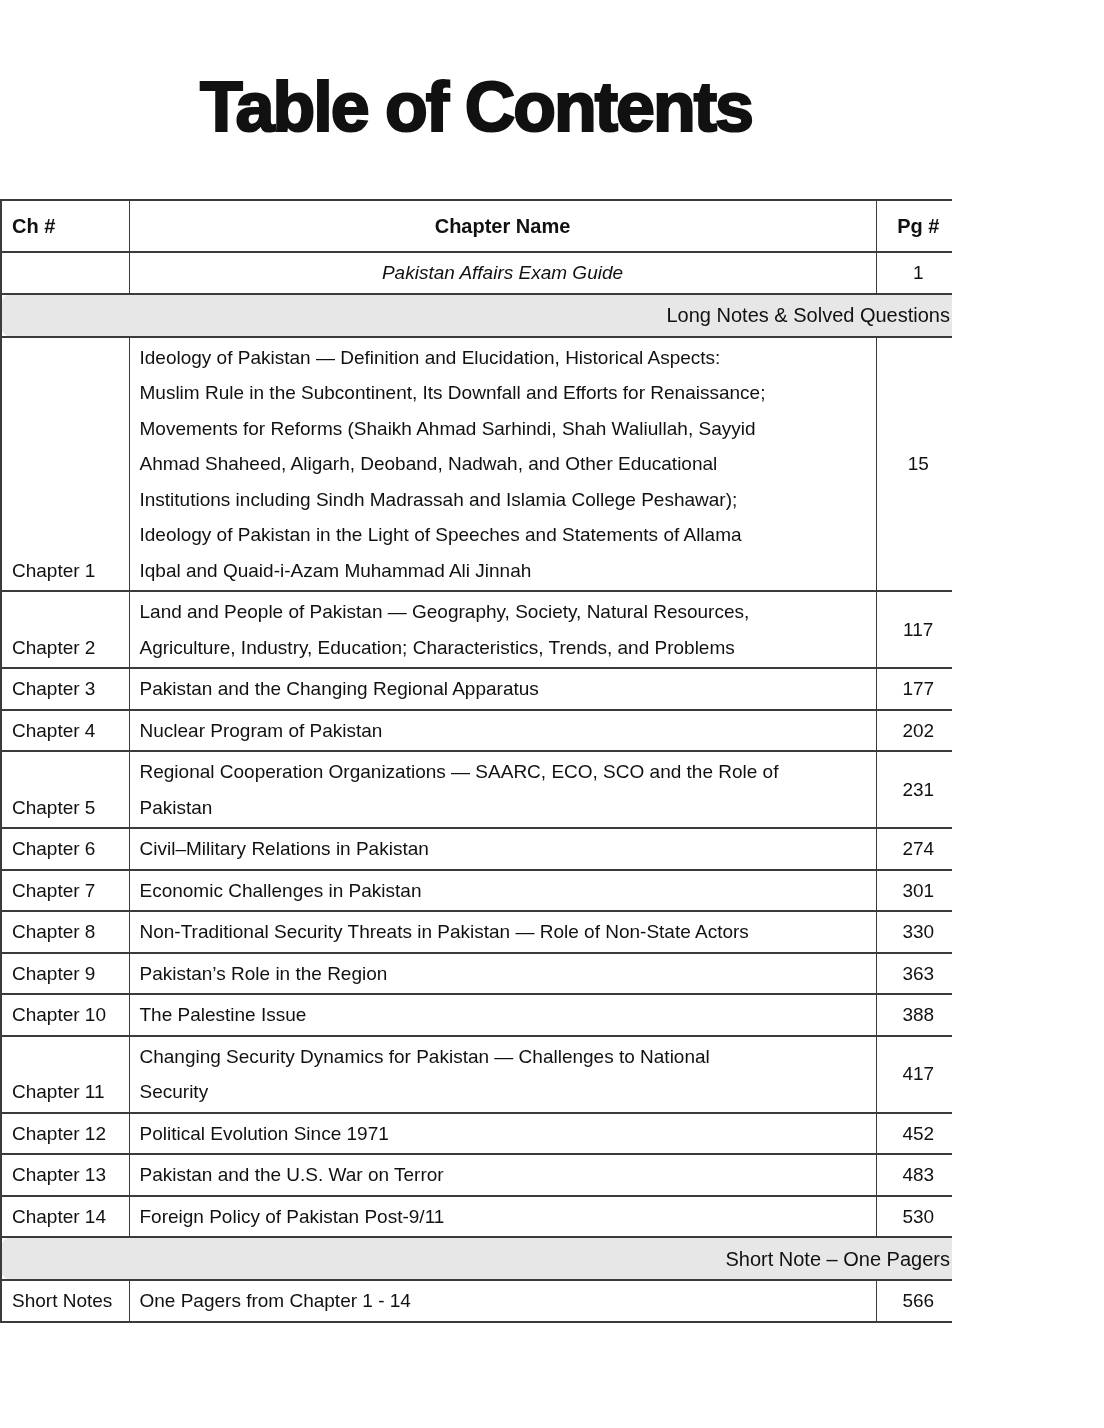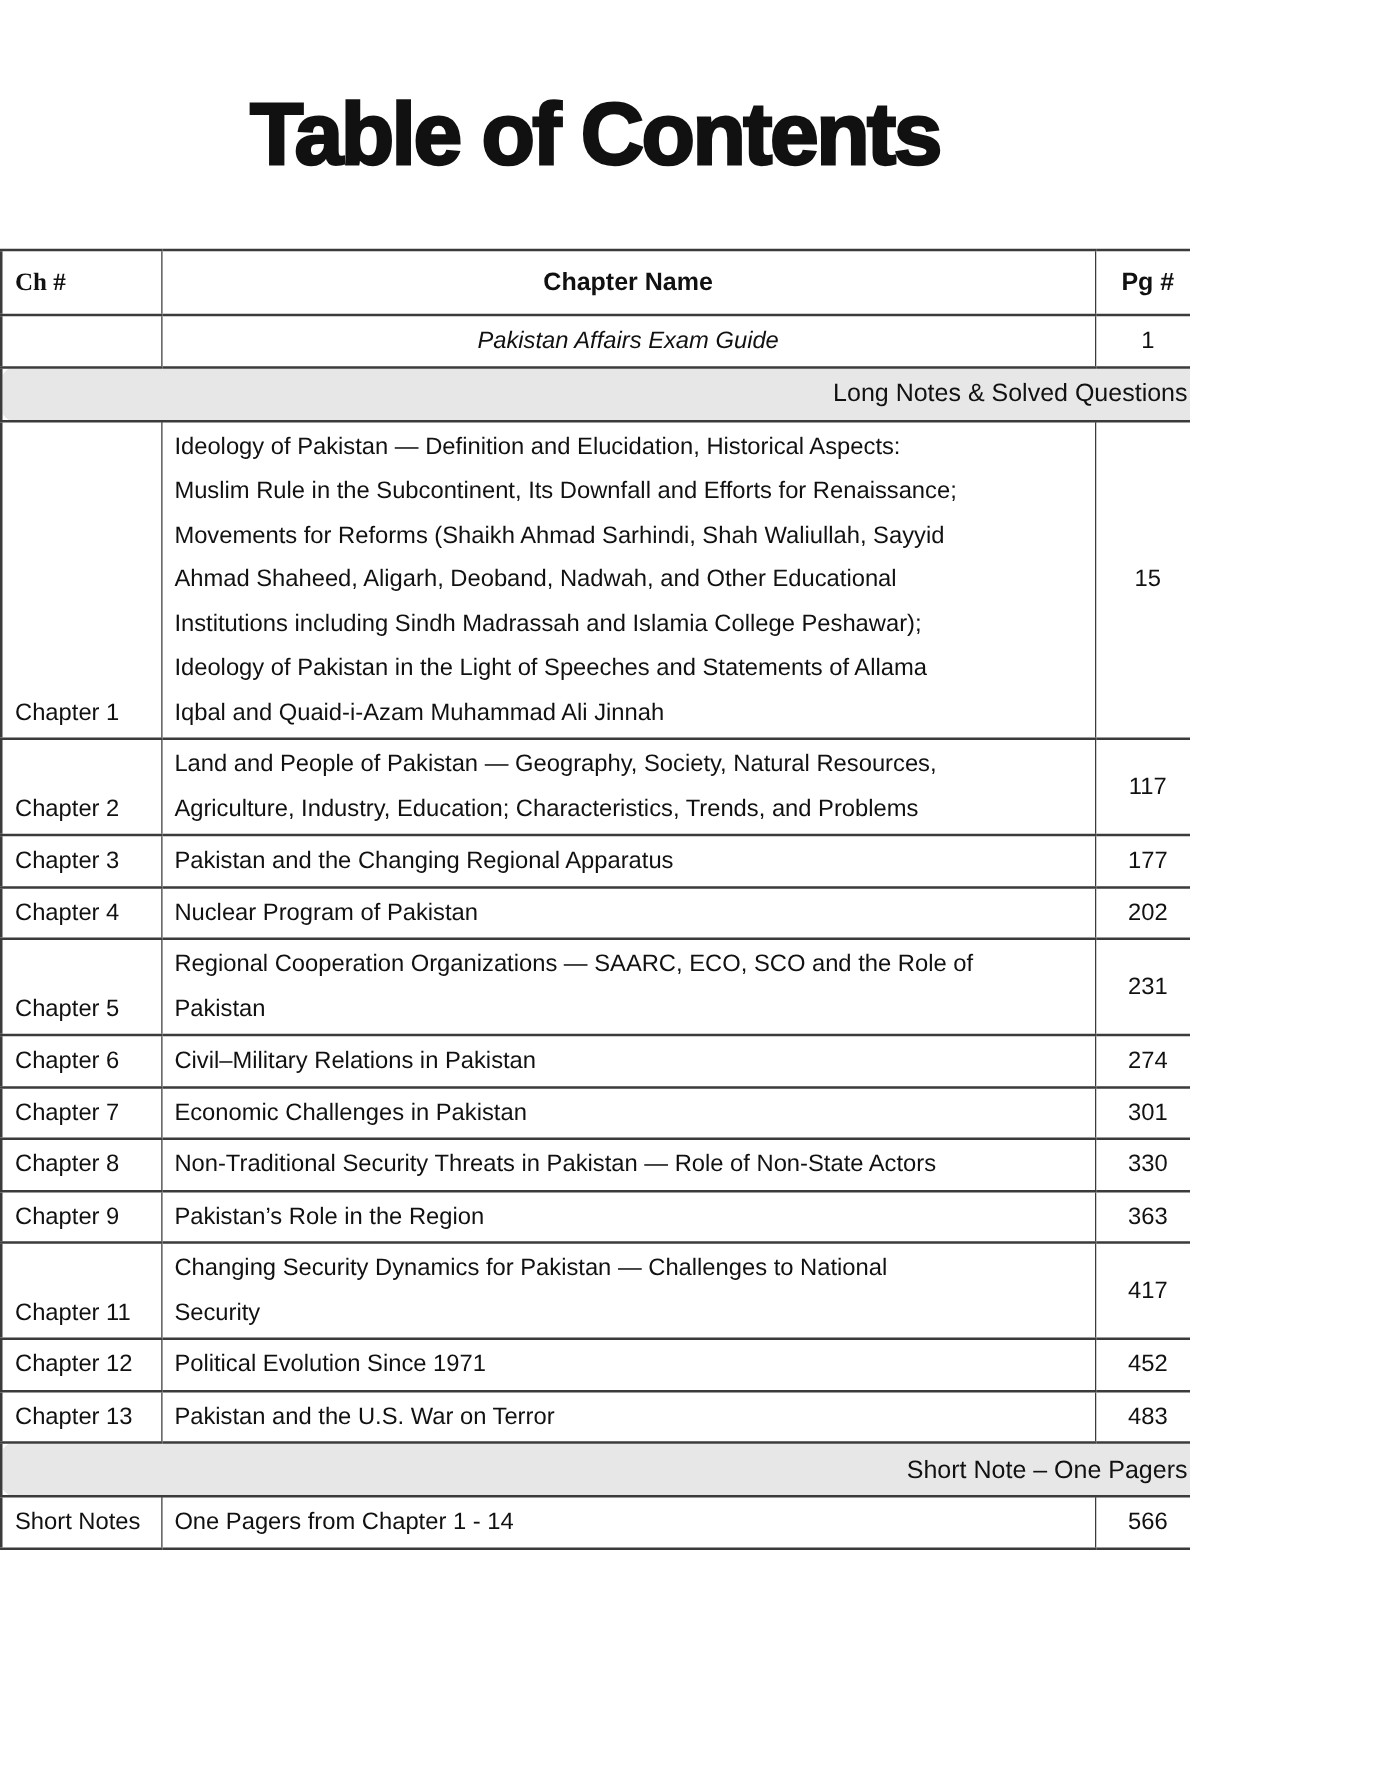--- a/index.html
+++ b/index.html
@@ -46,21 +46,21 @@
     padding: 2px 10px;
     vertical-align: middle;
     overflow: hidden;
   }
   th {
     font-size: 20px;
     font-weight: bold;
     height: 46px;
     line-height: 24px;
   }
-  th.h-ch { text-align: left; font-family: Liberation Serif, serif; }
+  th.h-ch { text-align: left; }
   th.h-name, th.h-pg { text-align: center; }
   td.cell-ch {
     text-align: left;
     vertical-align: bottom;
     white-space: nowrap;
   }
   td.cell-name {
     text-align: left;
     white-space: pre-line;
   }
@@ -152,35 +152,45 @@
         <td class="cell-ch">Chapter 8</td>
         <td class="cell-name">Non-Traditional Security Threats in Pakistan — Role of Non-State Actors</td>
         <td class="cell-pg">330</td>
       </tr>
       <tr>
         <td class="cell-ch">Chapter 9</td>
         <td class="cell-name">Pakistan’s Role in the Region</td>
         <td class="cell-pg">363</td>
       </tr>
       <tr>
+        <td class="cell-ch">Chapter 10</td>
+        <td class="cell-name">The Palestine Issue</td>
+        <td class="cell-pg">388</td>
+      </tr>
+      <tr>
         <td class="cell-ch">Chapter 11</td>
         <td class="cell-name">Changing Security Dynamics for Pakistan — Challenges to National
 Security</td>
         <td class="cell-pg">417</td>
       </tr>
       <tr>
         <td class="cell-ch">Chapter 12</td>
         <td class="cell-name">Political Evolution Since 1971</td>
         <td class="cell-pg">452</td>
       </tr>
       <tr>
         <td class="cell-ch">Chapter 13</td>
         <td class="cell-name">Pakistan and the U.S. War on Terror</td>
         <td class="cell-pg">483</td>
       </tr>
+      <tr>
+        <td class="cell-ch">Chapter 14</td>
+        <td class="cell-name">Foreign Policy of Pakistan Post-9/11</td>
+        <td class="cell-pg">530</td>
+      </tr>
       <tr class="section-row">
         <td colspan="3">Short Note – One Pagers</td>
       </tr>
       <tr>
         <td class="cell-ch">Short Notes</td>
         <td class="cell-name">One Pagers from Chapter 1 - 14</td>
         <td class="cell-pg">566</td>
       </tr>
     </tbody>
   </table>

